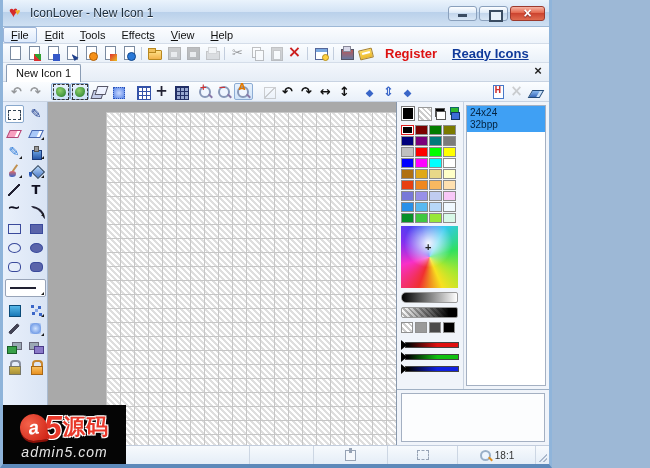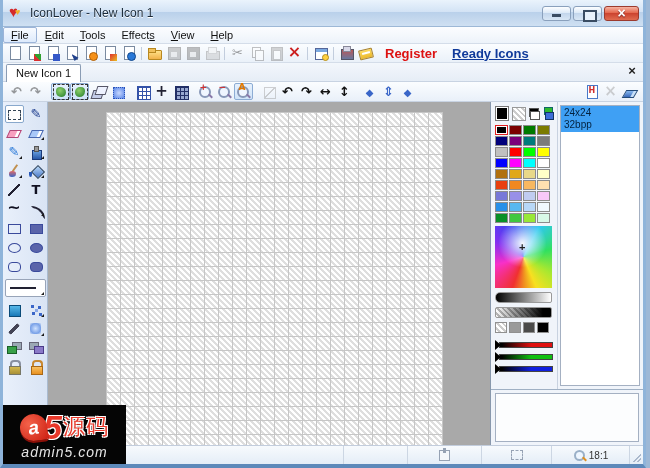--- a/index.html
+++ b/index.html
@@ -1,18 +1,18 @@
 <!DOCTYPE html>
 <html><head>
 <meta charset="utf-8">
 <style>
   html,body{margin:0;padding:0;background:#9db8d6;}
   body{width:650px;height:468px;overflow:hidden;font-family:"Liberation Sans",sans-serif;-webkit-font-smoothing:antialiased;}
   *{box-sizing:border-box;}
-  .window{position:relative;width:646px;height:468px;border-left:3px solid #8fb4da;border-right:3px solid #8fb4da;border-bottom:4px solid #5d89ba;background:#cfdff2;display:flex;flex-direction:column;}
+  .window{position:relative;width:552px;height:468px;border-left:3px solid #8fb4da;border-right:3px solid #8fb4da;border-bottom:4px solid #5d89ba;background:#cfdff2;display:flex;flex-direction:column;}
   
   .titlebar{height:27px;flex:none;display:flex;align-items:center;padding:0 4px 0 6px;background:linear-gradient(#eaf3fc,#d3e3f5 45%,#b9d0ea 46%,#cfe0f2);border-bottom:1px solid #9db8d6;}
   .app-logo{width:16px;height:16px;position:relative;margin-right:5px;}
   .app-logo::before{content:"\2665";position:absolute;left:0;top:-2px;font-size:15px;color:#d42a2a;}
   .app-logo::after{content:"\2665";position:absolute;left:6px;top:2px;font-size:9px;color:#f4b02a;}
   .title-text{flex:1;font-size:12px;color:#1a2a3a;text-shadow:0 1px 0 #fff;white-space:nowrap;overflow:hidden;}
   .cap-btns{display:flex;gap:2px;}
   .cap{width:29px;height:15px;border:1px solid #8aa0bc;border-radius:3px;background:linear-gradient(#fdfeff,#dce9f7 45%,#c3d6ec 50%,#d8e6f5);position:relative;}
   .cap.close{width:35px;border-color:#9c3a2e;background:linear-gradient(#f6b4a4,#e4674d 45%,#cc4430 50%,#e06c50);}
   .cap.min::before{content:"";position:absolute;left:9px;bottom:3px;width:9px;height:3px;background:#3a4c62;}
@@ -98,21 +98,21 @@
   .sb-posicon::before{content:"";position:absolute;left:3px;top:-3px;width:3px;height:5px;background:#96a2b4;}
   .sb-selicon{width:12px;height:10px;border:1px dashed #96a2b4;}
   .sb-mag{width:13px;height:13px;position:relative;}
   .sb-mag::before{content:"";position:absolute;left:1px;top:1px;width:7px;height:7px;border:2px solid #9ab0c8;border-radius:50%;background:#eef6ff;}
   .sb-mag::after{content:"";position:absolute;left:9px;top:9px;width:5px;height:2px;background:#e09020;transform:rotate(45deg);}
   
   .watermark{position:absolute;left:0;bottom:0;width:123px;height:59px;background:#050505;z-index:50;display:flex;flex-direction:column;align-items:center;justify-content:center;overflow:hidden;}
   .wm-row{display:flex;align-items:center;height:36px;}
   .wm-a{width:27px;height:27px;border-radius:50% 50% 12% 50%;background:radial-gradient(circle at 35% 35%,#f4624a,#cc1f12);color:#fff;font-weight:bold;font-style:italic;font-size:19px;display:flex;align-items:center;justify-content:center;transform:rotate(-8deg);box-shadow:0 2px 0 #8c1008;}
   .wm-5{font-size:34px;font-weight:bold;font-style:italic;color:#e8382a;line-height:30px;margin:0 1px 0 -4px;text-shadow:1px 1px 0 #fff,-1px -1px 0 #fff,1px -1px 0 #fff,-1px 1px 0 #fff;}
-  .wm-cn{font-size:22px;font-weight:normal;color:#e8382a;text-shadow:1px 1px 0 #fff,-1px -1px 0 #fff,1px -1px 0 #fff,-1px 1px 0 #fff;letter-spacing:1px;}
+  .wm-cn{font-size:22px;font-weight:bold;color:#e8382a;text-shadow:1px 1px 0 #fff,-1px -1px 0 #fff,1px -1px 0 #fff,-1px 1px 0 #fff;letter-spacing:1px;}
   .wm-site{font-size:14px;font-weight:normal;font-style:italic;color:#e5e5e5;line-height:15px;letter-spacing:1px;}
   
   .ic{display:inline-block;width:16px;height:16px;position:relative;font-family:"DejaVu Sans",sans-serif;font-style:normal;text-align:center;line-height:16px;font-size:12px;color:#222;}
   .mark{position:absolute;left:2px;top:-2px;font-size:9px;font-weight:bold;color:#d03030;font-style:normal;line-height:10px;}
   .g-zoom-actual .mark{color:#e07800;left:3px;}
   
   .g-new-file::before,.g-new-icon::before,.g-new-icon-library::before,.g-new-cursor::before,.g-new-animated-cursor::before,.g-new-image::before,.g-find-icons::before,.g-new-image-format::before{content:"";position:absolute;left:3px;top:1px;width:9px;height:12px;background:#fff;border:1px solid #7a8aa0;}
   .g-new-icon::after,.g-new-icon-library::after,.g-new-cursor::after,.g-new-animated-cursor::after,.g-new-image::after,.g-find-icons::after{content:"";position:absolute;right:1px;bottom:0;width:7px;height:7px;}
   .g-new-icon::after{background:linear-gradient(45deg,#d83030 50%,#30a030 50%);}
   .g-new-icon-library::after{background:#3558c8;}

